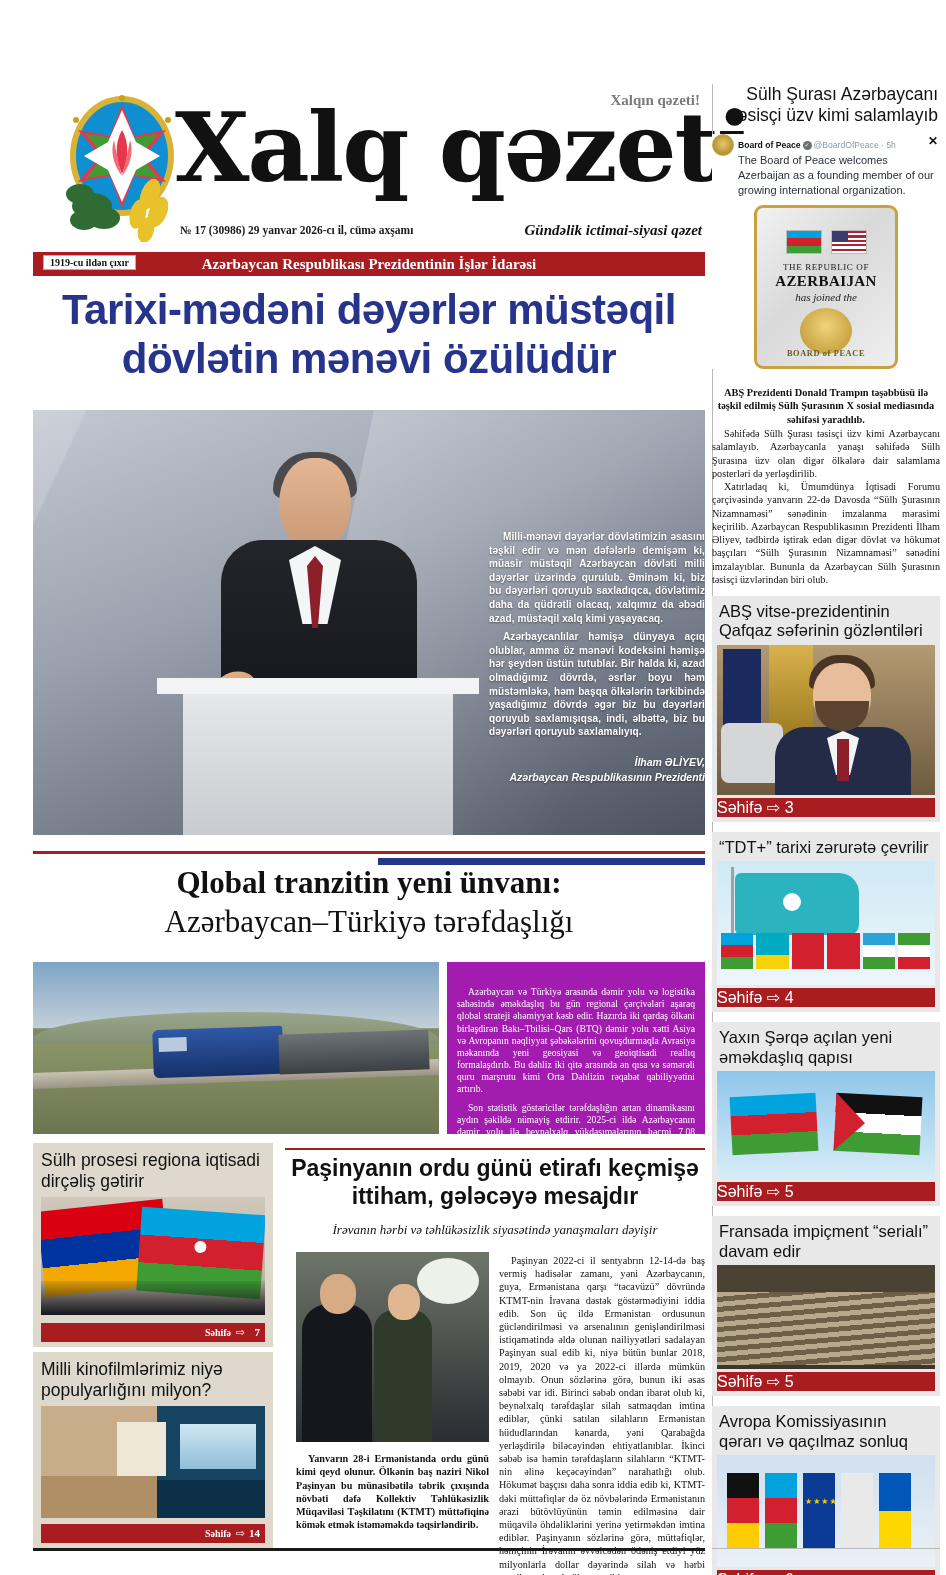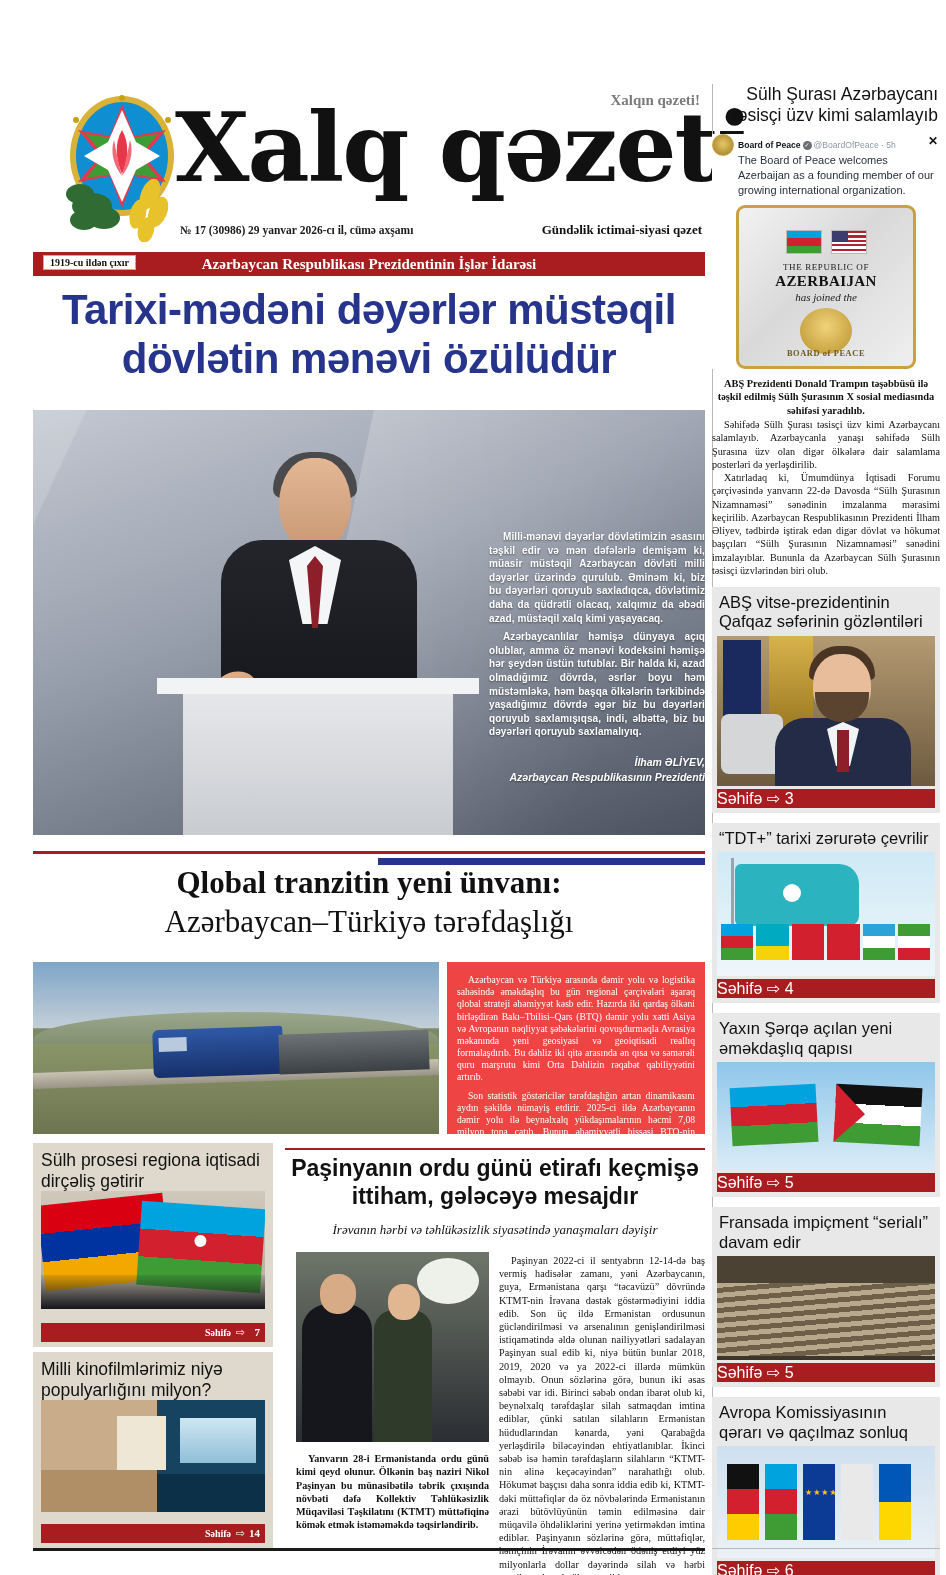--- a/index.html
+++ b/index.html
@@ -10,21 +10,21 @@
   .masthead{position:absolute;left:0;top:0;width:946px;height:250px;}
   .emblem{position:absolute;left:58px;top:90px;width:128px;height:152px;}
   .tagline{position:absolute;left:470px;top:92px;width:230px;text-align:right;
     font-family:"Liberation Serif",serif;font-size:15px;color:#7b7b7b;font-weight:bold;}
   .paper-title{position:absolute;left:175px;top:100px;width:530px;text-align:center;
     font-family:"DejaVu Serif",serif;font-weight:bold;font-size:96px;letter-spacing:-2px;
     color:#111;line-height:1;white-space:nowrap;}
   .issue-line{position:absolute;left:180px;top:224px;font-family:"Liberation Serif",serif;
     font-size:11.5px;font-weight:bold;color:#1a1a1a;}
   .kind-line{position:absolute;right:244px;top:222px;font-family:"Liberation Serif",serif;
-    font-size:13px;font-weight:bold;color:#111;}
+    font-size:15px;font-weight:bold;color:#111;font-style:italic;}
   .redbar{position:absolute;left:33px;top:252px;width:672px;height:24px;background:#a91d20;}
   .redbar .rb-text{position:absolute;left:0;top:0;width:672px;height:24px;line-height:24px;
     text-align:center;color:#fff;font-family:"Liberation Serif",serif;font-weight:bold;font-size:15px;}
   .since-box{position:absolute;left:10px;top:3px;background:#fff;border:1px solid #eab308;
     padding:1px 6px;font-family:"Liberation Serif",serif;font-weight:bold;font-size:10px;color:#111;}
 
   
   .main-headline{position:absolute;left:33px;top:286px;width:672px;text-align:center;
     font-family:"Liberation Sans",sans-serif;font-weight:bold;font-size:42px;line-height:1.16;
     color:#27348b;letter-spacing:-.5px;}
@@ -78,31 +78,31 @@
     background:linear-gradient(180deg,#9aa78c,#7d8a6a);border-radius:50% 50% 0 0/28px 28px 0 0;}
   .tp-ground{position:absolute;left:0;top:82px;width:406px;height:90px;
     background:linear-gradient(180deg,#8a9468,#6d7550);}
   .tp-track{position:absolute;left:0;top:104px;width:406px;height:16px;
     background:linear-gradient(180deg,#c8c2b2,#9a9487);transform:rotate(-2deg);}
   .tp-train{position:absolute;left:120px;top:66px;width:130px;height:48px;
     background:linear-gradient(180deg,#2f59a6,#17306a);border-radius:6px 3px 3px 6px;transform:rotate(-2deg);}
   .tp-train:before{content:"";position:absolute;left:6px;top:8px;width:28px;height:14px;background:#b9c9de;}
   .tp-cars{position:absolute;left:246px;top:70px;width:150px;height:40px;
     background:linear-gradient(180deg,#6e7378,#3b4044);transform:rotate(-2deg);}
-  .transit-box{position:absolute;left:447px;top:962px;width:258px;height:172px;background:#ef4444;
-    padding:12px 10px;box-sizing:border-box;}
+  .transit-box{position:absolute;left:447px;top:962px;width:258px;height:172px;background:#a21caf;
+    padding:24px 10px;box-sizing:border-box;}
   .transit-box p{margin:0 0 6px 0;color:#fff;font-family:"Liberation Serif",serif;font-size:9.6px;
     line-height:1.27;text-align:justify;text-indent:11px;}
   .transit-box .ardi{margin:0;text-align:right;font-style:italic;font-weight:bold;font-size:9.6px;
     color:#fff;text-indent:0;}
 
   
   .promo{position:absolute;background:#ded9cc;box-sizing:border-box;}
   .promo .ph{font-family:"Liberation Sans",sans-serif;font-size:17.5px;line-height:1.18;
-    color:#111;padding:7px 8px 0 8px;}
+    color:#111;padding:7px 8px 6px 8px;}
   .promo .pimg{margin:0 8px;height:118px;overflow:hidden;position:relative;}
   .sbar{position:absolute;left:8px;right:8px;height:19px;background:#a91d20;color:#fff;}
   .sbar .lbl{position:absolute;right:34px;top:0;line-height:19px;font-family:"Liberation Serif",serif;
     font-size:10px;font-weight:bold;}
   .sbar .arw{position:absolute;right:20px;top:0;line-height:19px;font-size:11px;}
   .sbar .num{position:absolute;right:5px;top:0;line-height:19px;font-family:"Liberation Serif",serif;
     font-size:11px;font-weight:bold;}
 
   
   .flag-arm{position:absolute;left:0;top:8px;width:126px;height:86px;transform:rotate(-6deg);
@@ -151,21 +151,21 @@
   .tweet{margin-top:8px;background:#fff;}
   .tw-head{position:relative;padding-left:26px;min-height:14px;}
   .tw-ava{position:absolute;left:0;top:0;width:20px;height:20px;border-radius:50%;
     background:radial-gradient(circle at 50% 45%,#e8c766,#9a7a21);border:1px solid #c9a846;}
   .tw-name{font-size:8.6px;font-weight:bold;color:#0f1419;display:inline;}
   .tw-verif{display:inline-block;width:9px;height:9px;border-radius:50%;background:#6b6f74;
     color:#fff;font-size:6px;line-height:9px;text-align:center;vertical-align:1px;margin:0 2px;}
   .tw-handle{font-size:8.6px;color:#8b98a5;display:inline;}
   .tw-x{position:absolute;right:2px;top:0;font-size:12px;font-weight:bold;color:#0f1419;}
   .tw-body{margin-left:26px;font-size:11px;line-height:1.35;color:#2a3038;padding-top:1px;}
-  .cert{margin:7px auto 8px auto;width:180px;height:164px;border:3px solid #c9a23f;border-radius:9px;
+  .cert{margin:7px auto 17px auto;width:144px;height:164px;border:3px solid #c9a23f;border-radius:9px;
     background:linear-gradient(135deg,#f2f2f2,#d9d9d9 45%,#efefef);position:relative;box-sizing:border-box;}
   .cert-flags{position:absolute;left:0;right:0;top:22px;display:flex;justify-content:center;gap:9px;}
   .cf{width:34px;height:22px;border:1px solid #bbb;}
   .cf-az{background:linear-gradient(180deg,#00a3dd 0 33%,#d3202f 33% 66%,#3f9c35 66% 100%);}
   .cf-us{background:repeating-linear-gradient(180deg,#b22234 0 2.2px,#fff 2.2px 4.4px);position:relative;}
   .cf-us:after{content:"";position:absolute;left:0;top:0;width:16px;height:11px;background:#3c3b6e;}
   .cert-t1{position:absolute;left:0;right:0;top:54px;text-align:center;
     font-family:"Liberation Serif",serif;font-size:9px;letter-spacing:.6px;color:#1b1b1b;}
   .cert-t2{position:absolute;left:0;right:0;top:65px;text-align:center;
     font-family:"Liberation Serif",serif;font-weight:bold;font-size:15px;letter-spacing:.4px;color:#111;}

